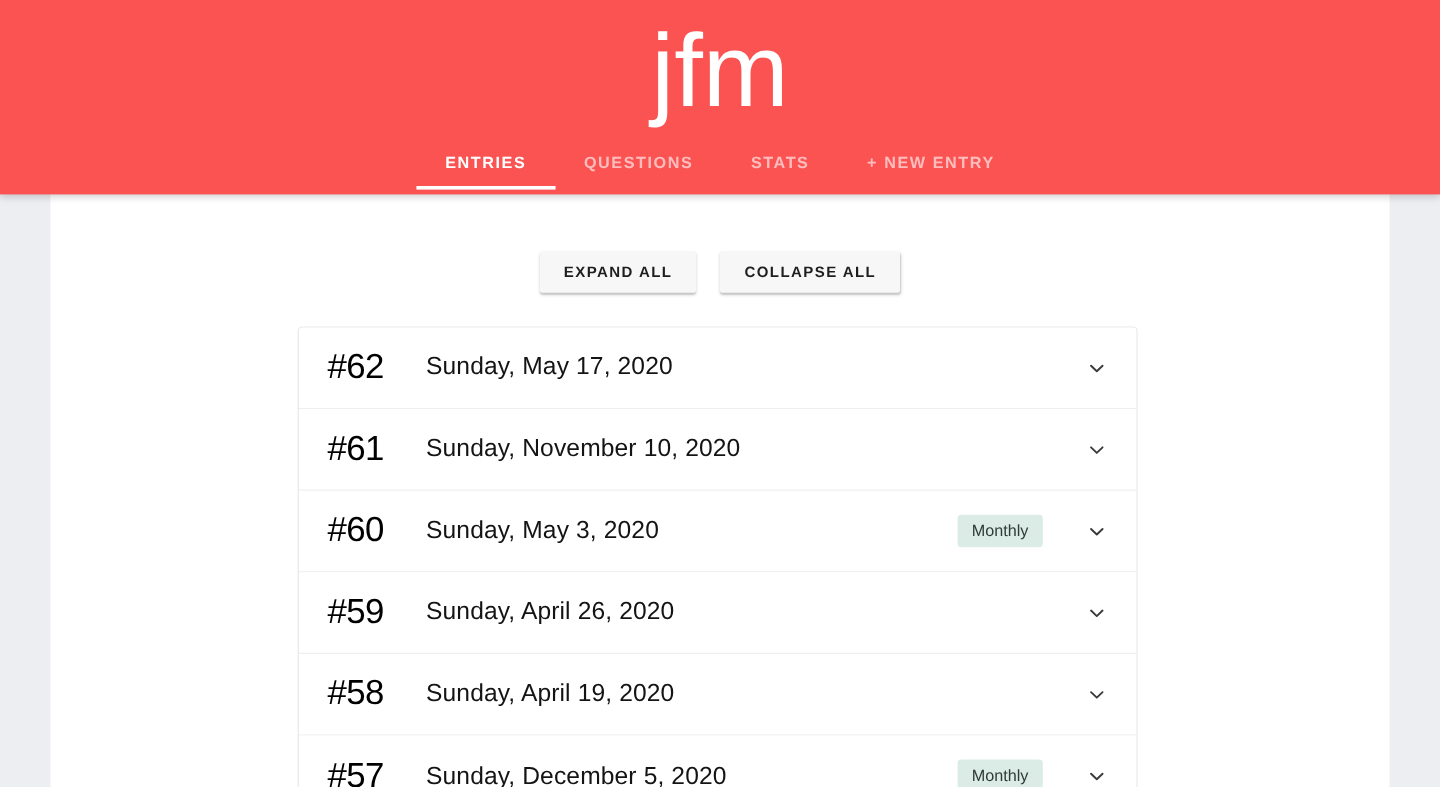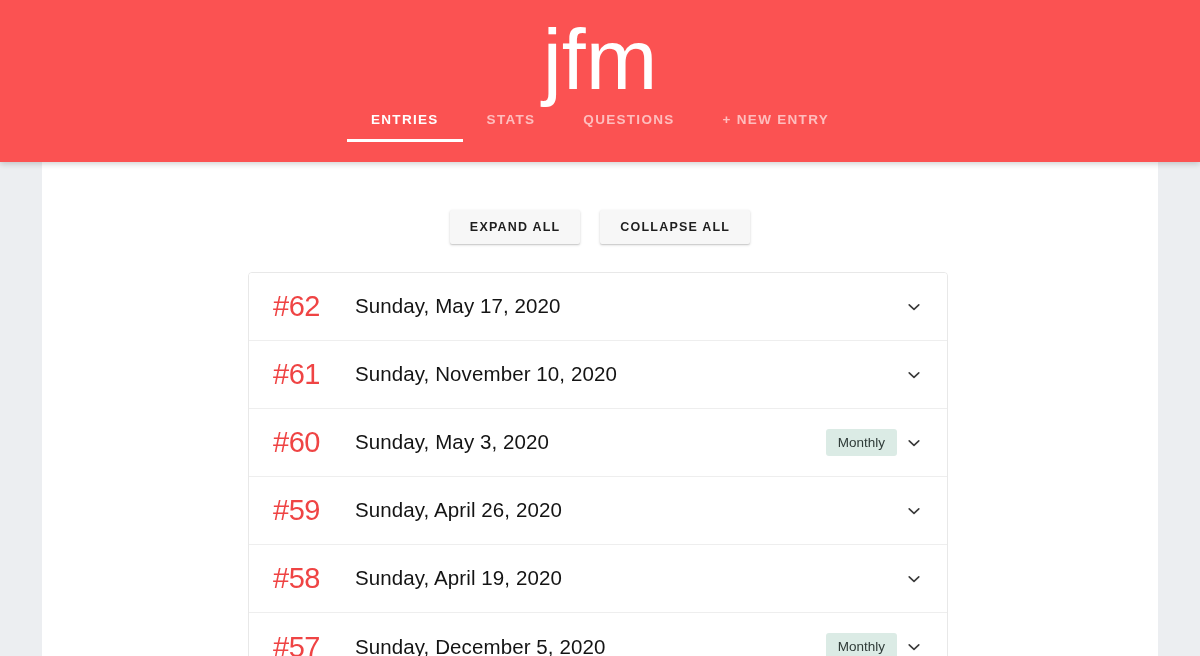--- a/index.html
+++ b/index.html
@@ -55,21 +55,21 @@
     font-family: "Liberation Sans", sans-serif;
     font-size: 86px;
     font-weight: 300;
     line-height: 1.05;
     letter-spacing: 0px;
   }
 
   .main-nav {
     position: absolute;
     left: 0;
-    bottom: 16px;
+    bottom: 0;
     width: 100%;
     height: 42px;
     display: flex;
     justify-content: center;
     align-items: flex-start;
     gap: 0px;
   }
 
   .nav-item {
     position: relative;
@@ -153,37 +153,37 @@
     cursor: pointer;
   }
 
   .entry-row:last-child { border-bottom: none; }
 
   .entry-number {
     width: 82px;
     flex: 0 0 82px;
     font-size: 29px;
     font-weight: 400;
-    color: #ef4444;
+    color: #000000;
     letter-spacing: -0.5px;
     line-height: 1;
   }
 
   .entry-date {
     flex: 1 1 auto;
     font-size: 20.5px;
     font-weight: 400;
     color: #141414;
     letter-spacing: 0.1px;
     line-height: 1;
   }
 
   .entry-tag {
     flex: 0 0 auto;
-    margin-right: 6px;
+    margin-right: 34px;
     padding: 7px 12px;
     border-radius: 3px;
     background: #dbebe5;
     color: #2f3b38;
     font-size: 13.5px;
     line-height: 1;
     white-space: nowrap;
   }
 
   .entry-tag.hidden { visibility: hidden; }
@@ -204,22 +204,22 @@
 <body>
 
 <div class="page">
 
   <div class="content-sheet"></div>
 
   <div class="site-header">
     <div class="brand">jfm</div>
     <nav class="main-nav" id="main-nav">
         <a class="nav-item active"><span>ENTRIES</span></a>
+        <a class="nav-item"><span>QUESTIONS</span></a>
         <a class="nav-item"><span>STATS</span></a>
-        <a class="nav-item"><span>QUESTIONS</span></a>
         <a class="nav-item"><span>+ NEW ENTRY</span></a>
       </nav>
   </div>
 
   <div class="actions-bar">
     <button class="action-btn">EXPAND ALL</button>
     <button class="action-btn">COLLAPSE ALL</button>
   </div>
 
   <div class="entries-card" id="entries-list">

